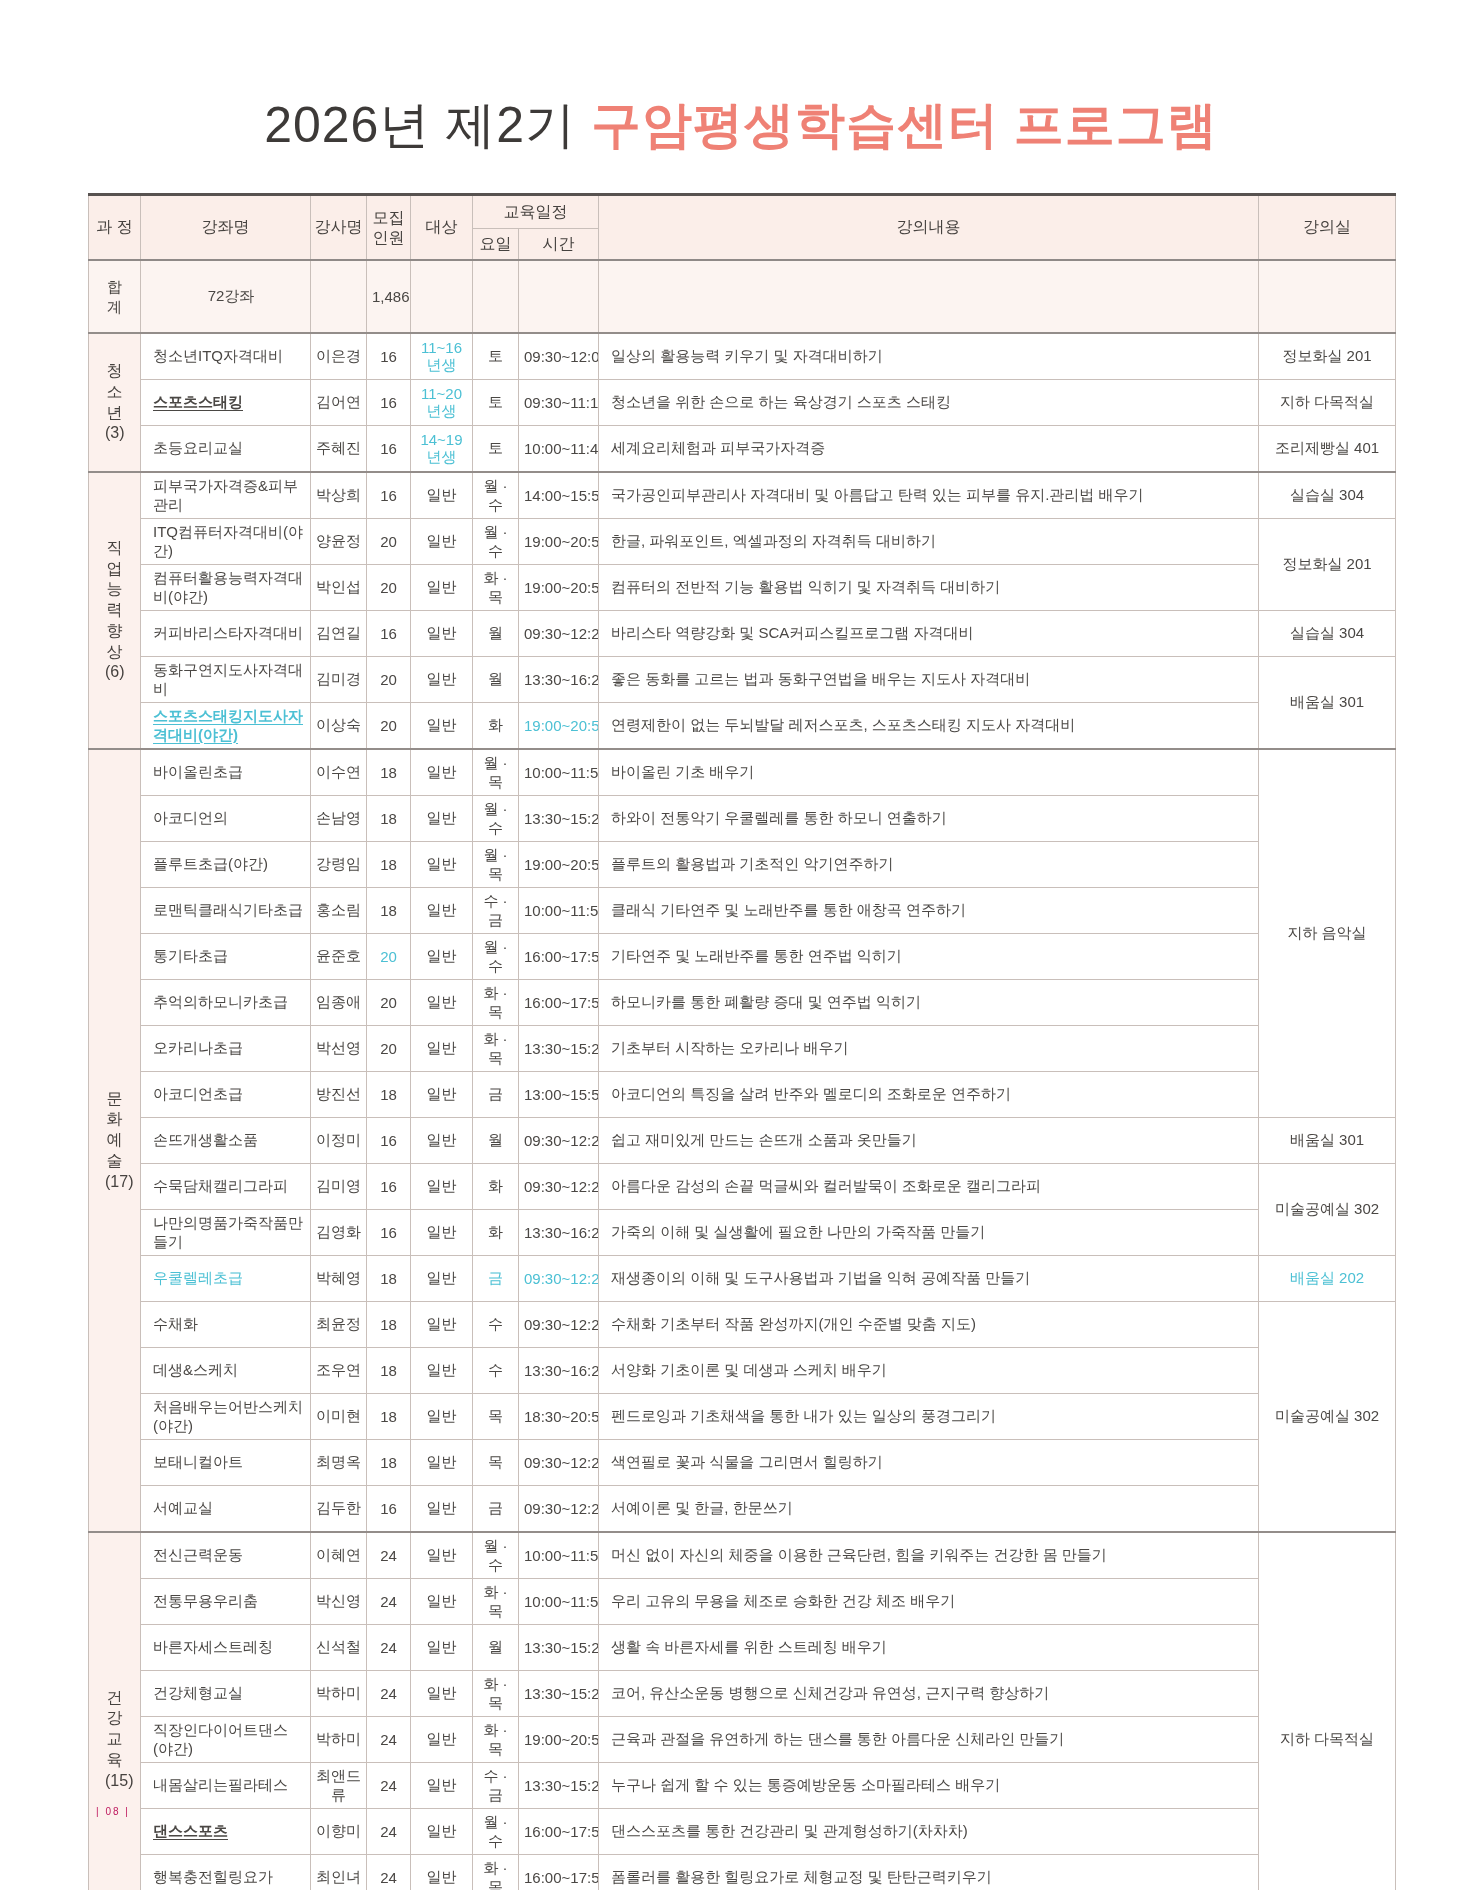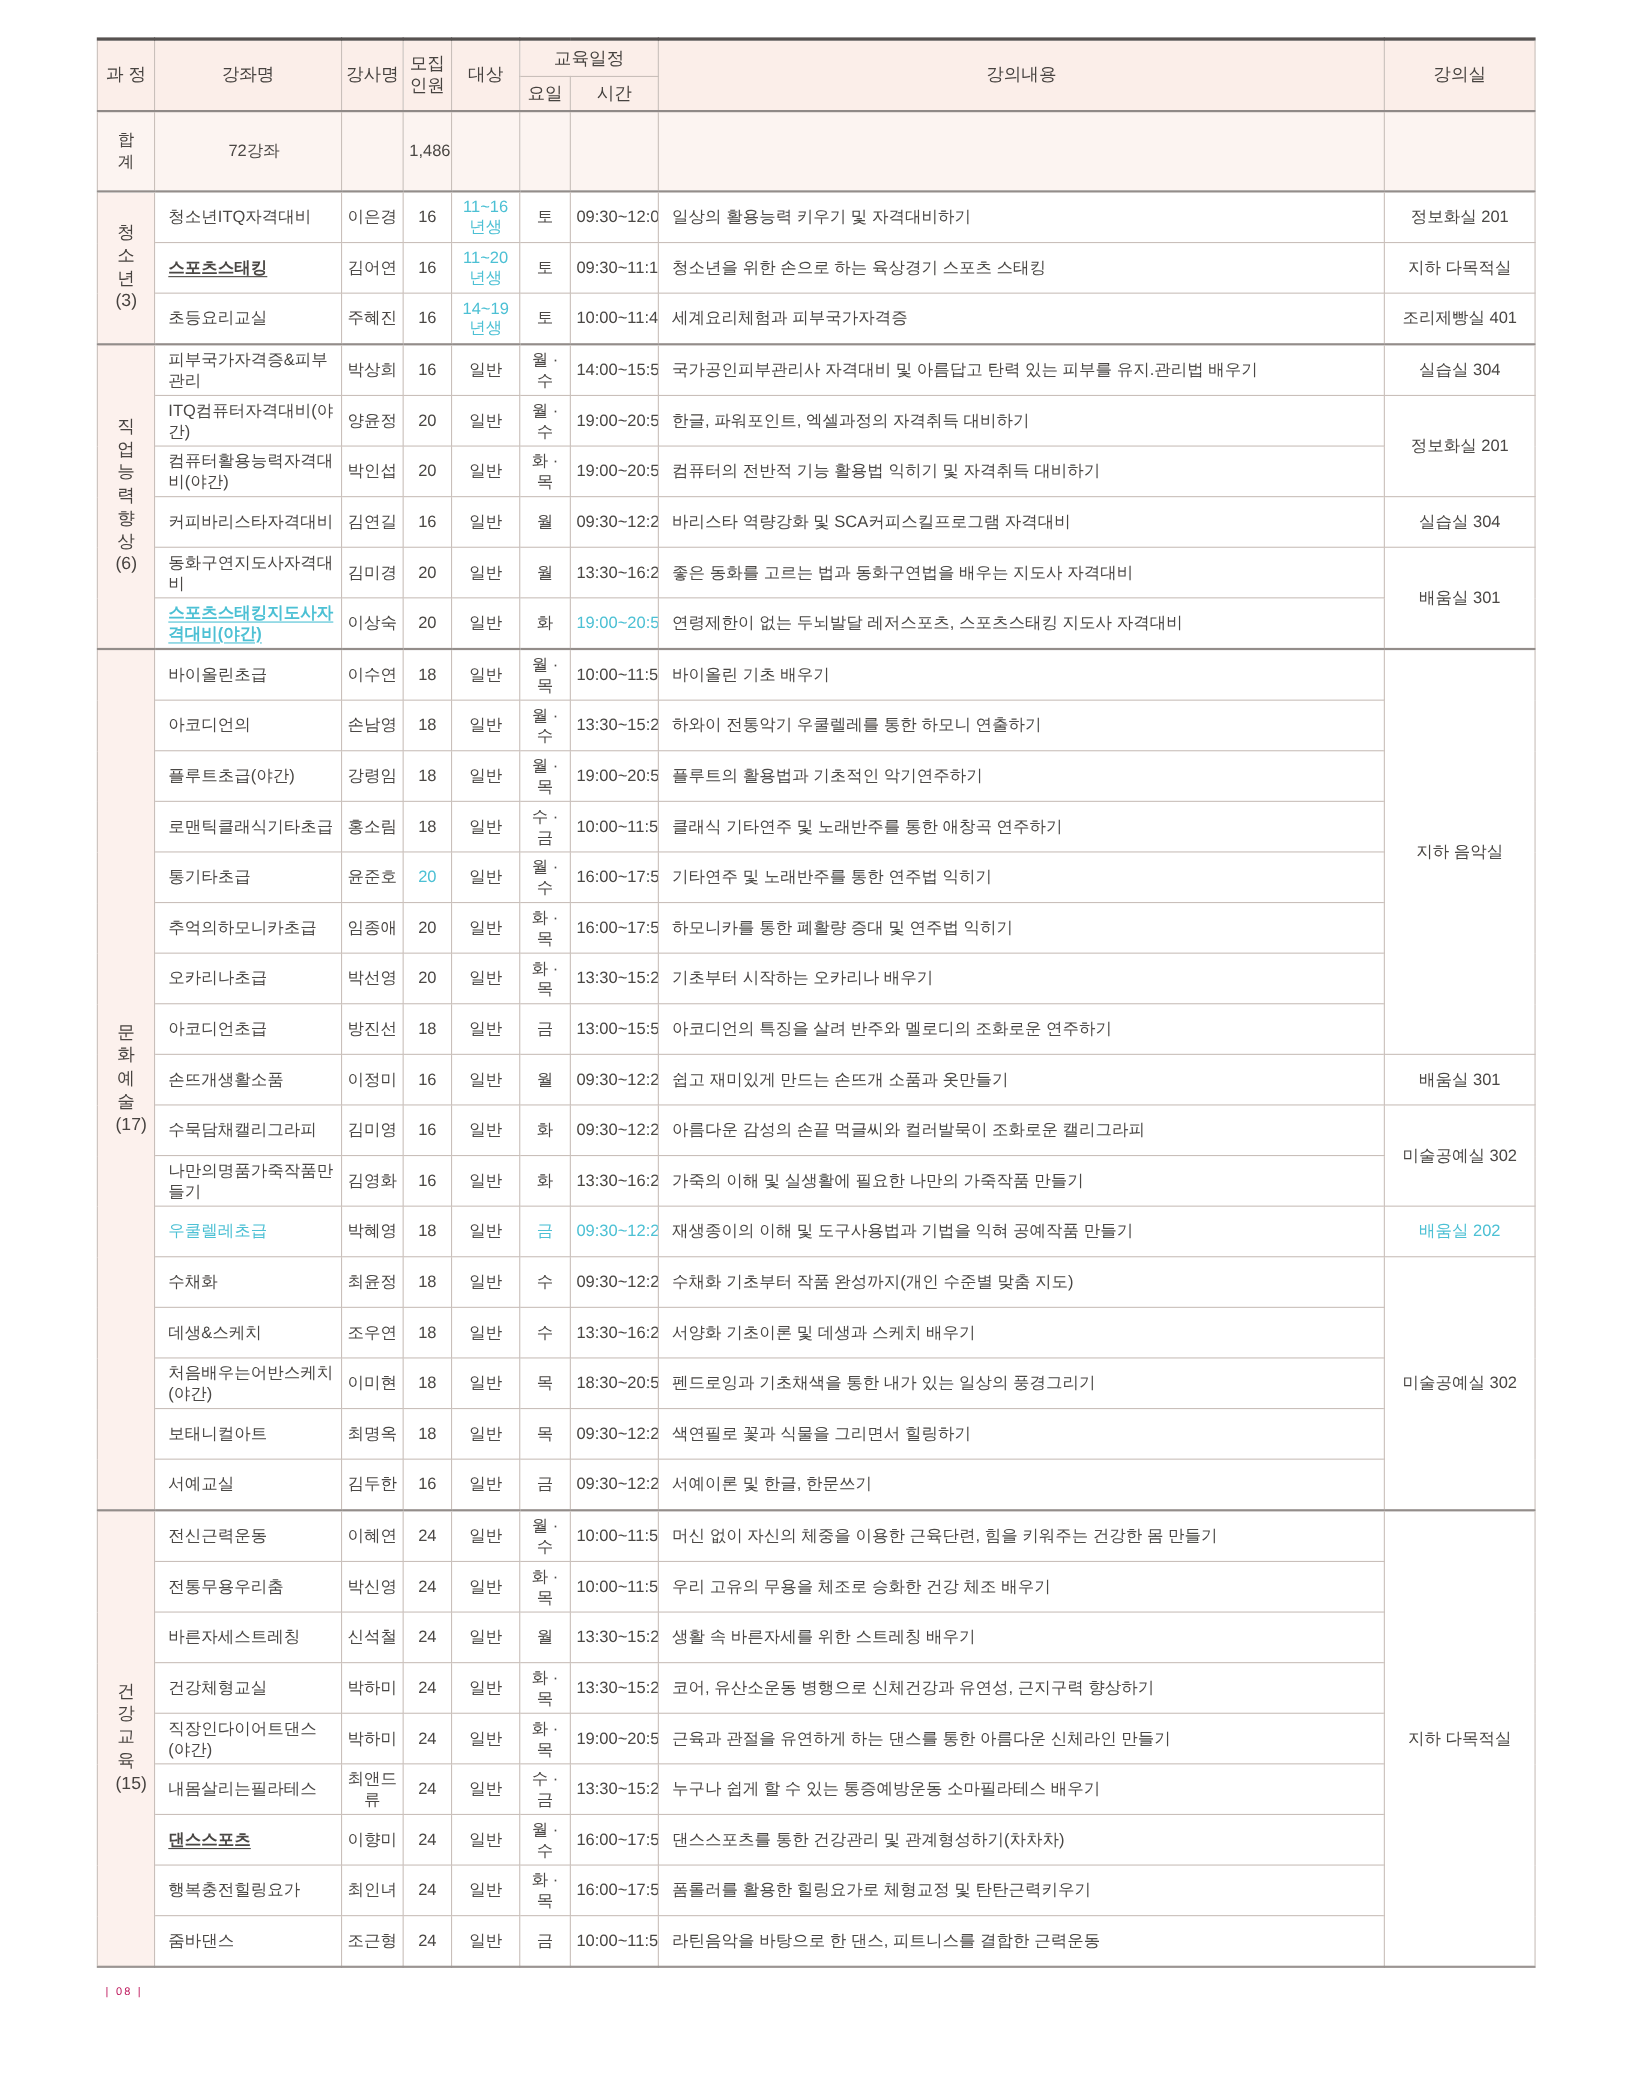--- a/index.html
+++ b/index.html
@@ -58,20 +58,21 @@
   .footer{
     position:absolute;left:96px;top:1806px;
     font-size:10px;color:#be185d;letter-spacing:2px;
   }
 </style>
 </head>
 <body>
 
 <div class="page">
 
+  <h1 class="title"><span>2026년 제2기 </span><span class="hl">구암평생학습센터 프로그램</span></h1>
 
   <table class="program">
     <colgroup>
       <col style="width:52px">
         <col style="width:170px">
         <col style="width:56px">
       <col style="width:44px">
         <col style="width:62px">
         <col style="width:46px">
       <col style="width:80px">

